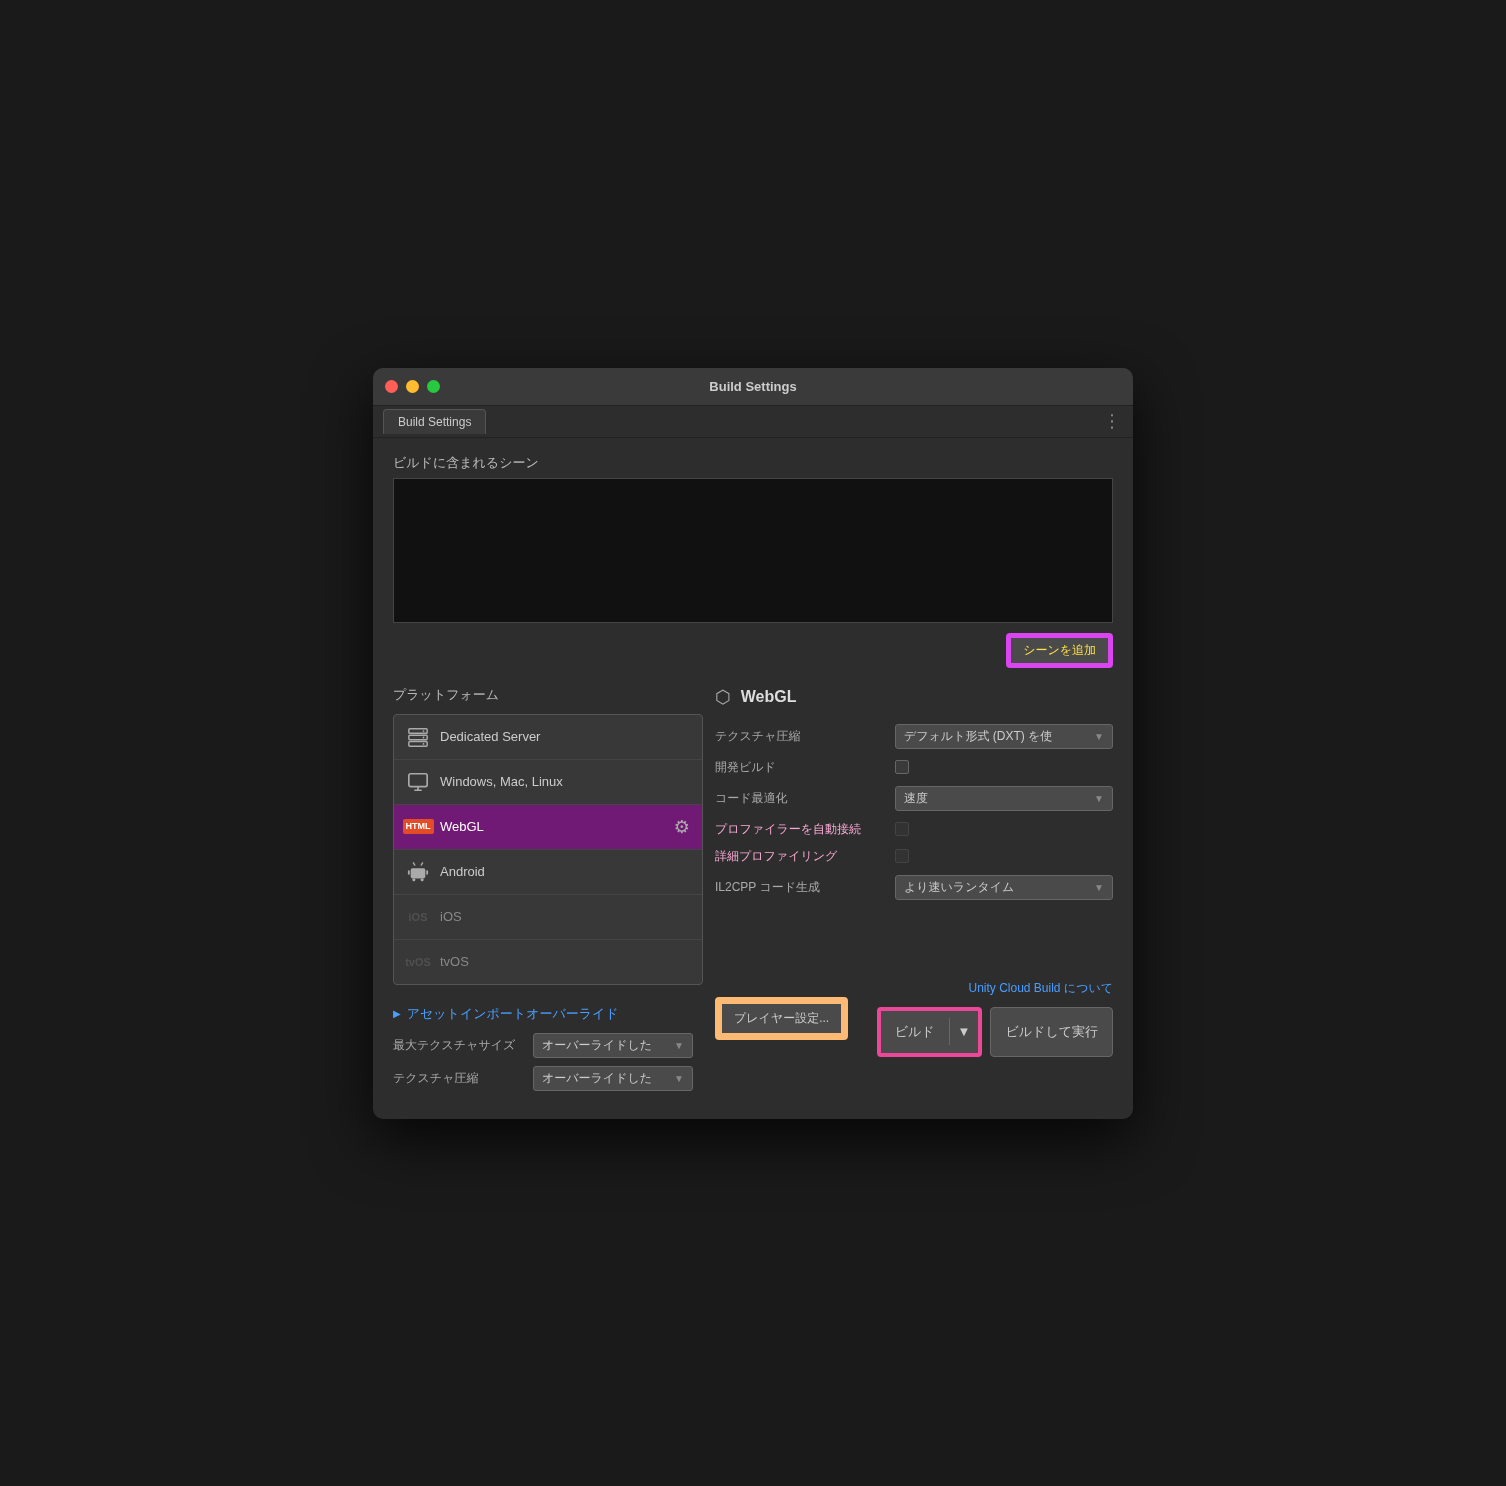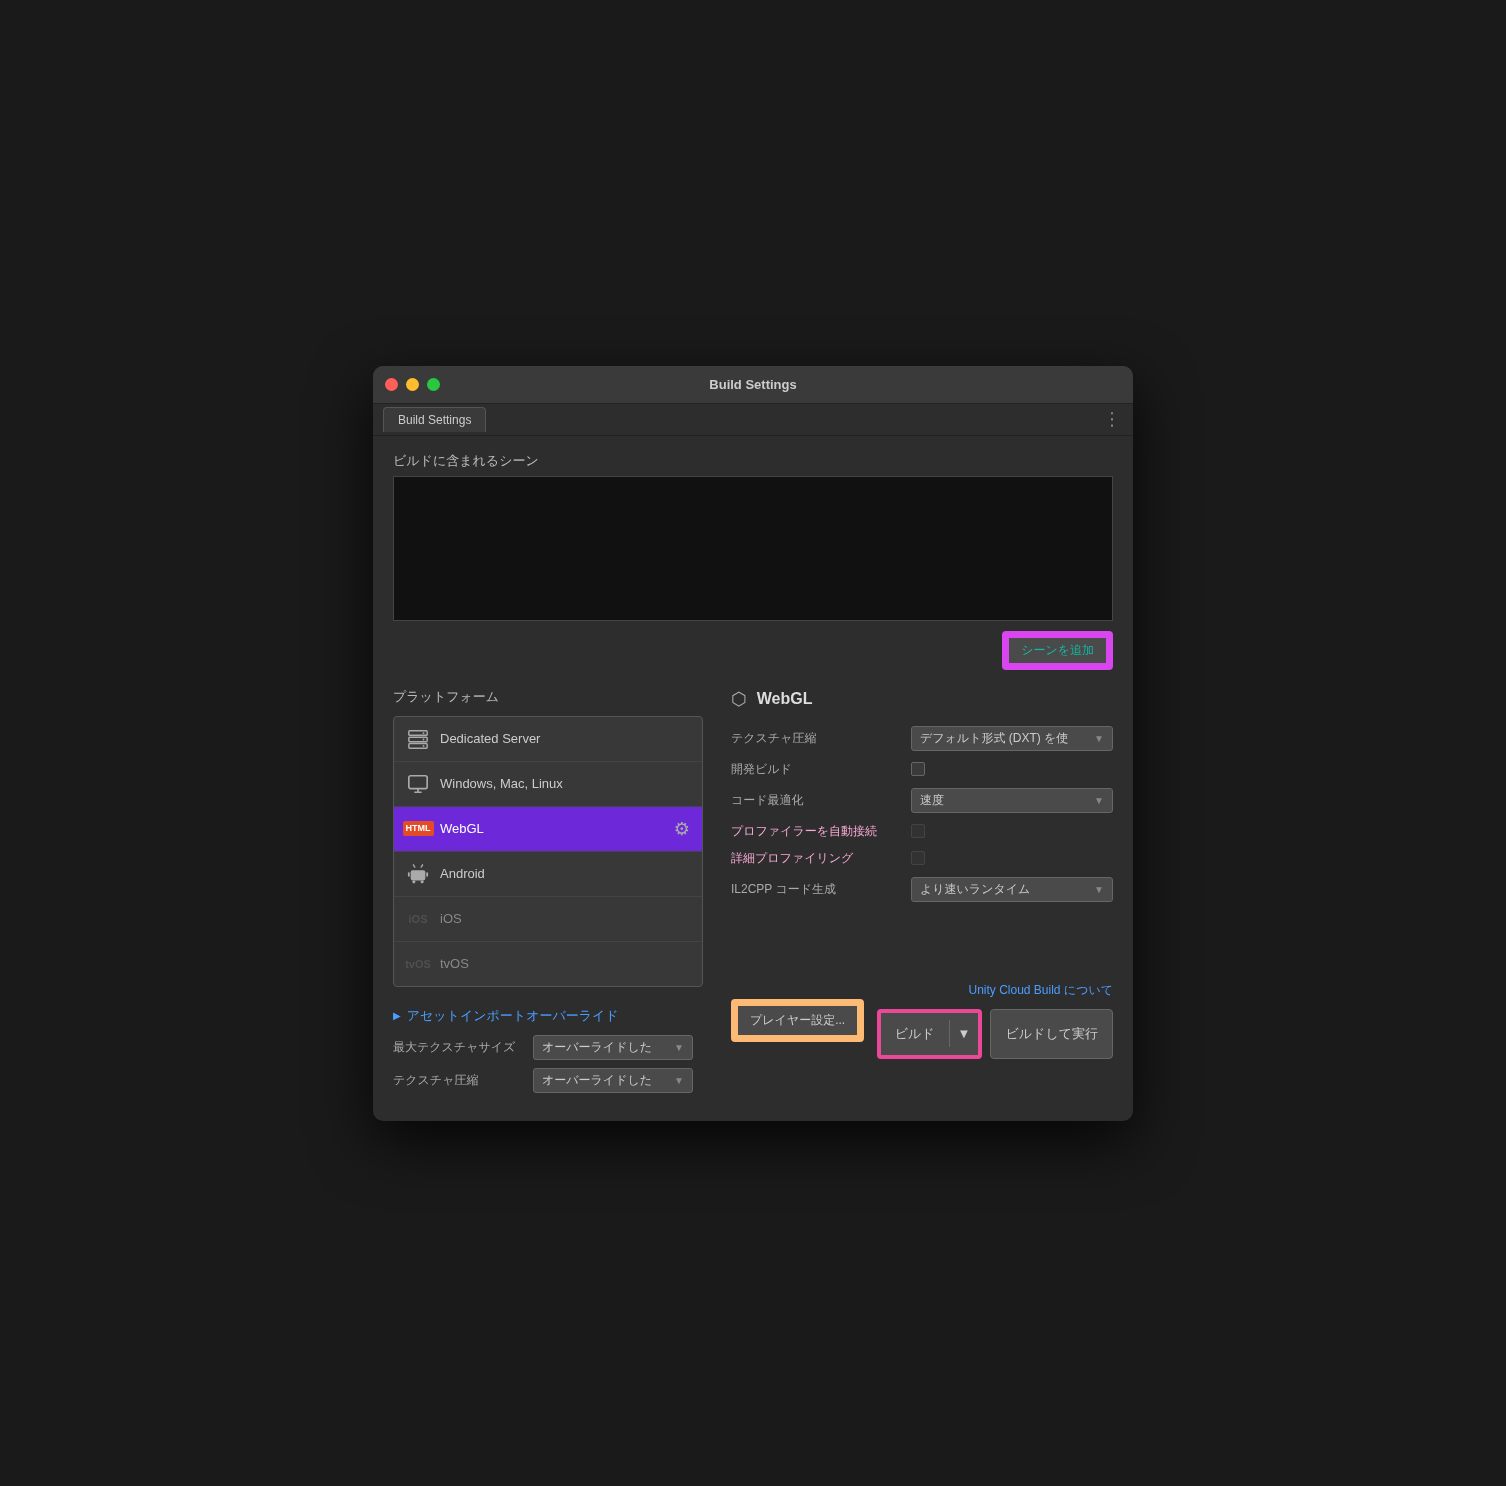--- a/index.html
+++ b/index.html
@@ -89,30 +89,30 @@
       border: 1px solid #444;
       margin-bottom: 10px;
     }
     .add-scene-row {
       display: flex;
       justify-content: flex-end;
       margin-bottom: 18px;
     }
     .add-scene-btn {
       background: #4a4a4a;
-      color: #14b8a6;
-      border: 7px solid #d946ef;
+      color: #fde047;
+      border: 5px solid #d946ef;
       border-radius: 4px;
       padding: 4px 12px;
       font-size: 12px;
       cursor: pointer;
     }
     .main-area {
       display: flex;
-      gap: 28px;
+      gap: 12px;
     }
     .platform-panel {
       width: 310px;
       flex-shrink: 0;
     }
     .platform-title {
       font-size: 13px;
       color: #bbb;
       margin-bottom: 10px;
     }
@@ -125,21 +125,21 @@
     .platform-item {
       display: flex;
       align-items: center;
       padding: 10px 12px;
       gap: 10px;
       cursor: pointer;
       border-bottom: 1px solid #444;
     }
     .platform-item:last-child { border-bottom: none; }
     .platform-item.selected {
-      background: #6d28d9;
+      background: #701a75;
     }
     .platform-icon {
       width: 24px;
       height: 24px;
       display: flex;
       align-items: center;
       justify-content: center;
       flex-shrink: 0;
     }
     .platform-name {

